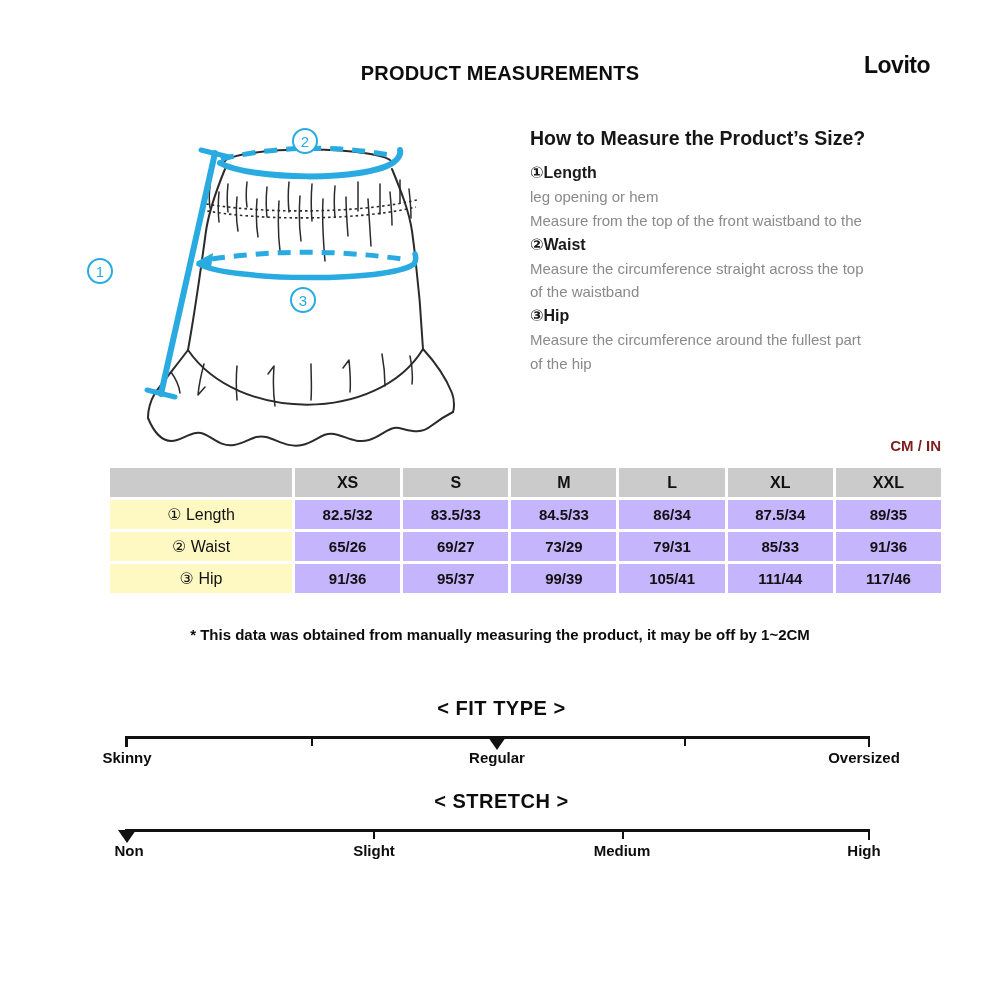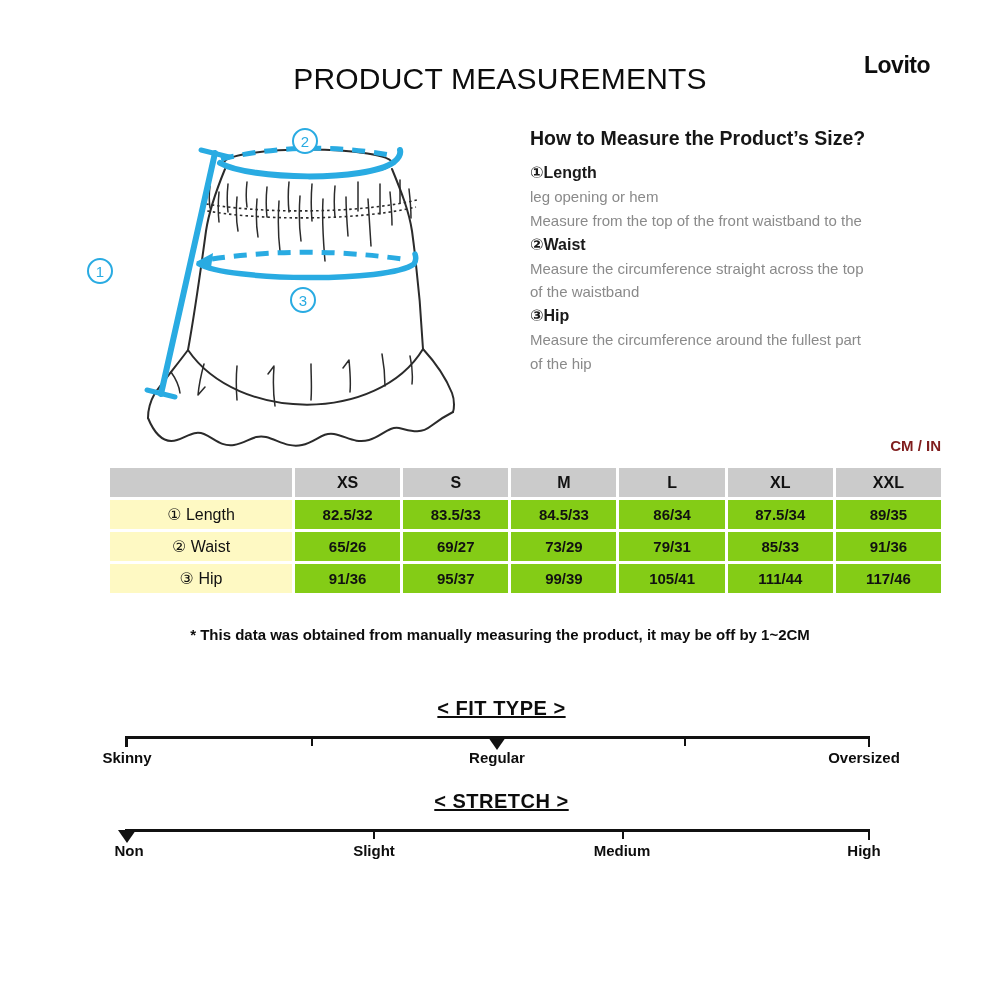--- a/index.html
+++ b/index.html
@@ -5,21 +5,21 @@
   * { margin:0; padding:0; box-sizing:border-box; }
   html,body { background:#fff; }
   .page {
     position:relative; width:1000px; height:1000px; margin:0 auto;
     background:#fff; overflow:hidden; color:#111;
     font-family:"Liberation Sans","DejaVu Sans",sans-serif;
   }
   
   .title {
     position:absolute; top:62px; left:0; width:1000px; text-align:center;
-    font-size:30px; font-weight:400; letter-spacing:0.2px; color:#0d0d0d;
+    font-size:20px; font-weight:700; letter-spacing:0.2px; color:#0d0d0d;
   }
   .brand {
     position:absolute; top:52px; right:70px;
     font-size:23px; font-weight:800; letter-spacing:-0.5px; color:#0d0d0d;
   }
   
   .diagram { position:absolute; left:58px; top:113px; }
   .outline { fill:none; stroke:#2b2b2b; stroke-width:2; stroke-linecap:round; stroke-linejoin:round; }
   .thin    { fill:none; stroke:#2b2b2b; stroke-width:1.5; stroke-linecap:round; }
   .stitch  { fill:none; stroke:#2b2b2b; stroke-width:1.6; stroke-dasharray:2.5 3; }
@@ -38,31 +38,31 @@
   .units { position:absolute; top:437px; right:59px; font-size:15px; font-weight:700; color:#7f1d1d; }
   .size-table {
     position:absolute; left:62px; top:468px; width:879px;
     display:grid; grid-template-columns:182px repeat(6,1fr);
     grid-auto-rows:29px; gap:3px; background:#fff;padding-left:48px;
   }
   .cell { display:flex; align-items:center; justify-content:center; font-size:15px; }
   .cell.head  { background:#cbcbcb; font-weight:700; font-size:16px; }
   .cell.corner{ background:#cbcbcb; }
   .cell.rowlabel { background:#fef9c3; font-weight:400; font-size:16px; }
-  .cell.val   { background:#84cc16; font-weight:700; }
+  .cell.val   { background:#c4b5fd; font-weight:700; }
   
   .footnote {
     position:absolute; top:626px; left:0; width:1000px; text-align:center;
     font-size:15px; font-weight:700; color:#0d0d0d;
   }
   
   .scale { position:absolute; left:125px; width:745px; height:75px; }
   .scale-heading {
     position:absolute; top:0; left:8px; right:0; text-align:center;
-    font-size:20px; font-weight:800; letter-spacing:0.5px; color:#0d0d0d;text-decoration:underline;
+    font-size:20px; font-weight:800; letter-spacing:0.5px; color:#0d0d0d;
   }
   .scale-line { position:absolute; top:39px; left:0; width:745px; height:2.5px; background:#111; }
   .tick { position:absolute; top:0; width:2.5px; height:11px; background:#111; }
   .tick.mid { width:2px; height:10px; }
   .tri {
     position:absolute; top:1px; width:0; height:0;
     border-left:9px solid transparent; border-right:9px solid transparent;
     border-top:13px solid #111;
   }
   .scale-labels { position:absolute; top:52px; left:0; width:745px; height:20px; }

